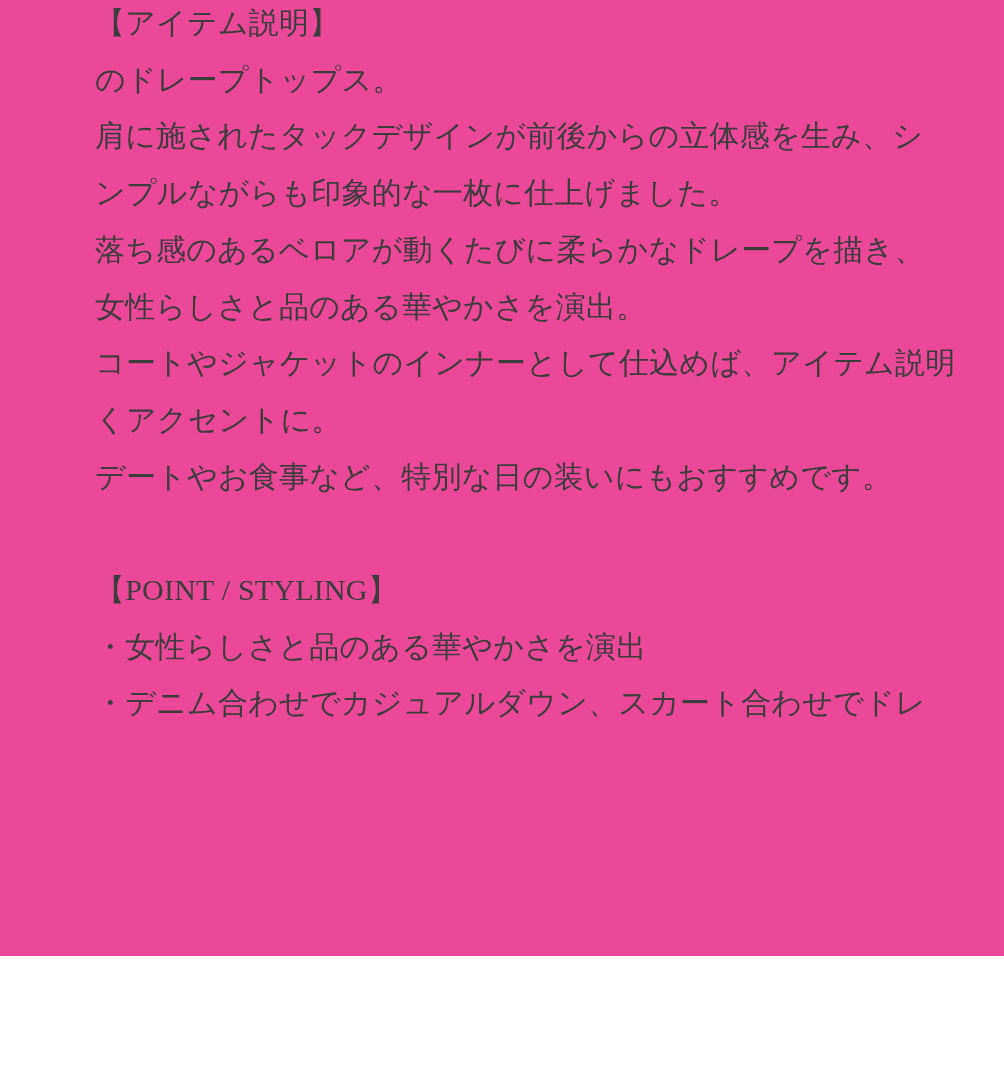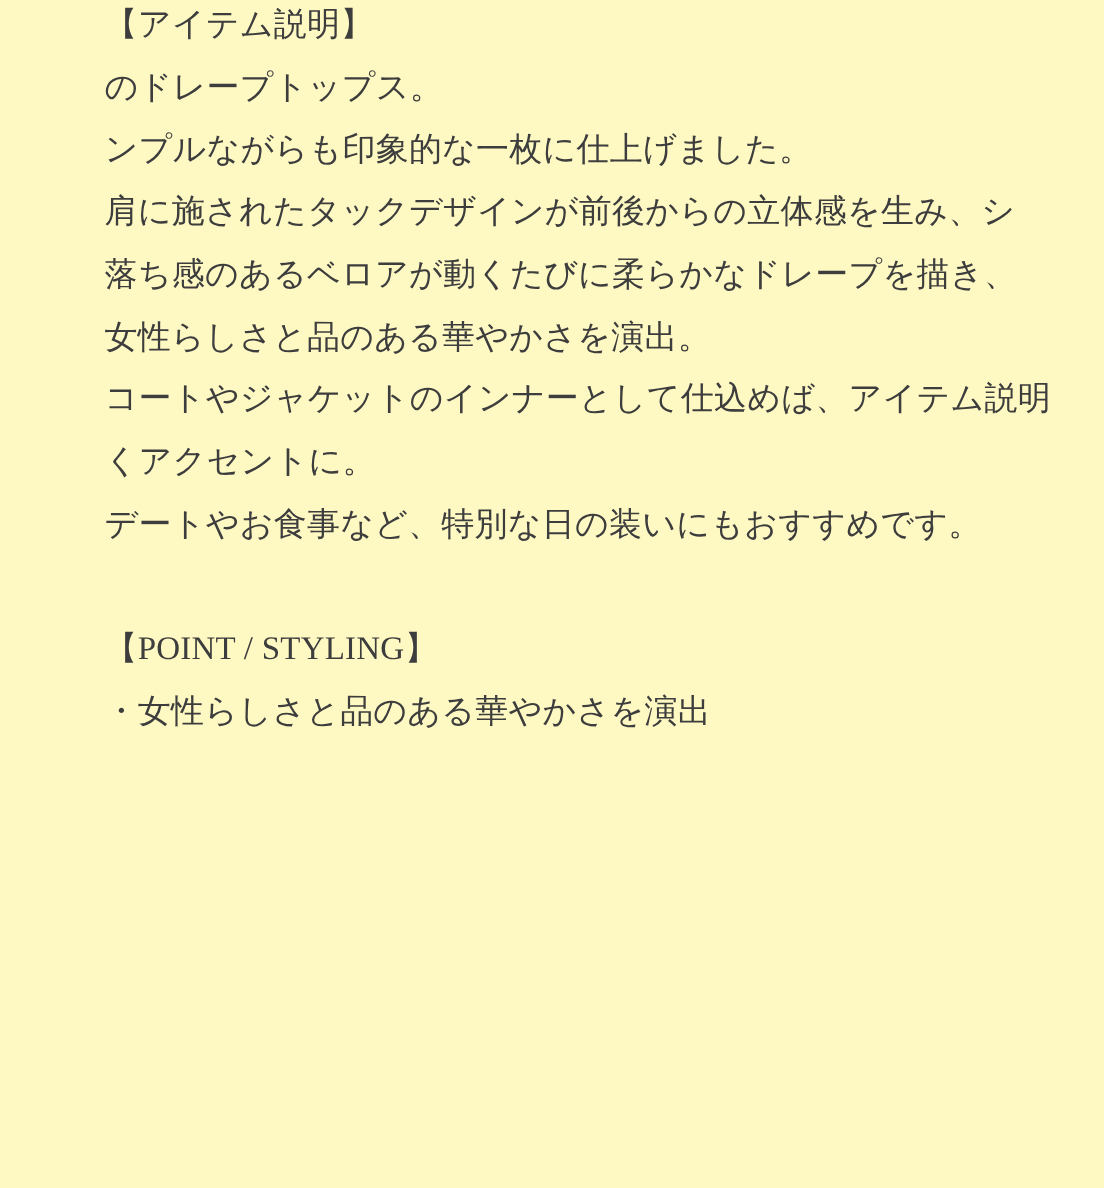--- a/index.html
+++ b/index.html
@@ -3,22 +3,22 @@
 <meta charset="utf-8">
 <style>
   html, body {
     margin: 0;
     padding: 0;
     background: #ffffff;
   }
   .page {
     position: relative;
     width: 1004px;
-    height: 1080px;
-    background: #fef9c3;
+    height: 956px;
+    background: #ec4899;
     overflow: hidden;
     box-sizing: border-box;
   }
   .content {
     padding: 0 95px;
     box-sizing: border-box;
   }
   .text-block {
     margin: 0;
   }
@@ -42,28 +42,29 @@
 </style>
 </head>
 <body>
 
 <div class="page">
   <div class="content">
 
     <div class="text-block first">
       <div class="line heading">【アイテム説明】</div>
       <div class="line">のドレープトップス。</div>
+      <div class="line">肩に施されたタックデザインが前後からの立体感を生み、シ</div>
       <div class="line">ンプルながらも印象的な一枚に仕上げました。</div>
-      <div class="line">肩に施されたタックデザインが前後からの立体感を生み、シ</div>
       <div class="line">落ち感のあるベロアが動くたびに柔らかなドレープを描き、</div>
       <div class="line">女性らしさと品のある華やかさを演出。</div>
       <div class="line">コートやジャケットのインナーとして仕込めば、アイテム説明</div>
       <div class="line">くアクセントに。</div>
       <div class="line">デートやお食事など、特別な日の装いにもおすすめです。</div>
     </div>
 
     <div class="text-block second">
       <div class="line heading">【POINT / STYLING】</div>
       <div class="line">・女性らしさと品のある華やかさを演出</div>
+      <div class="line">・デニム合わせでカジュアルダウン、スカート合わせでドレ</div>
     </div>
 
   </div>
 </div>
 
 </body></html>

